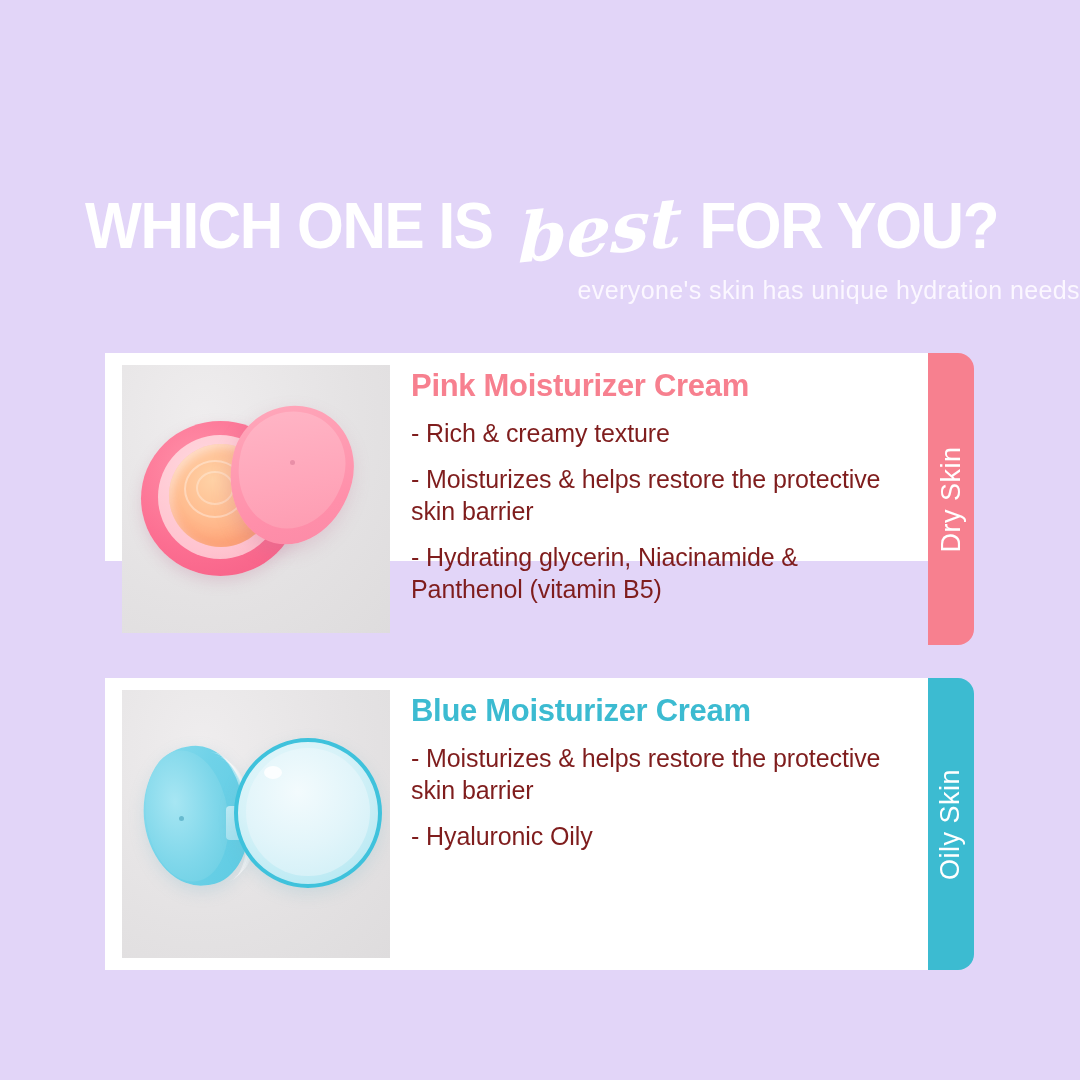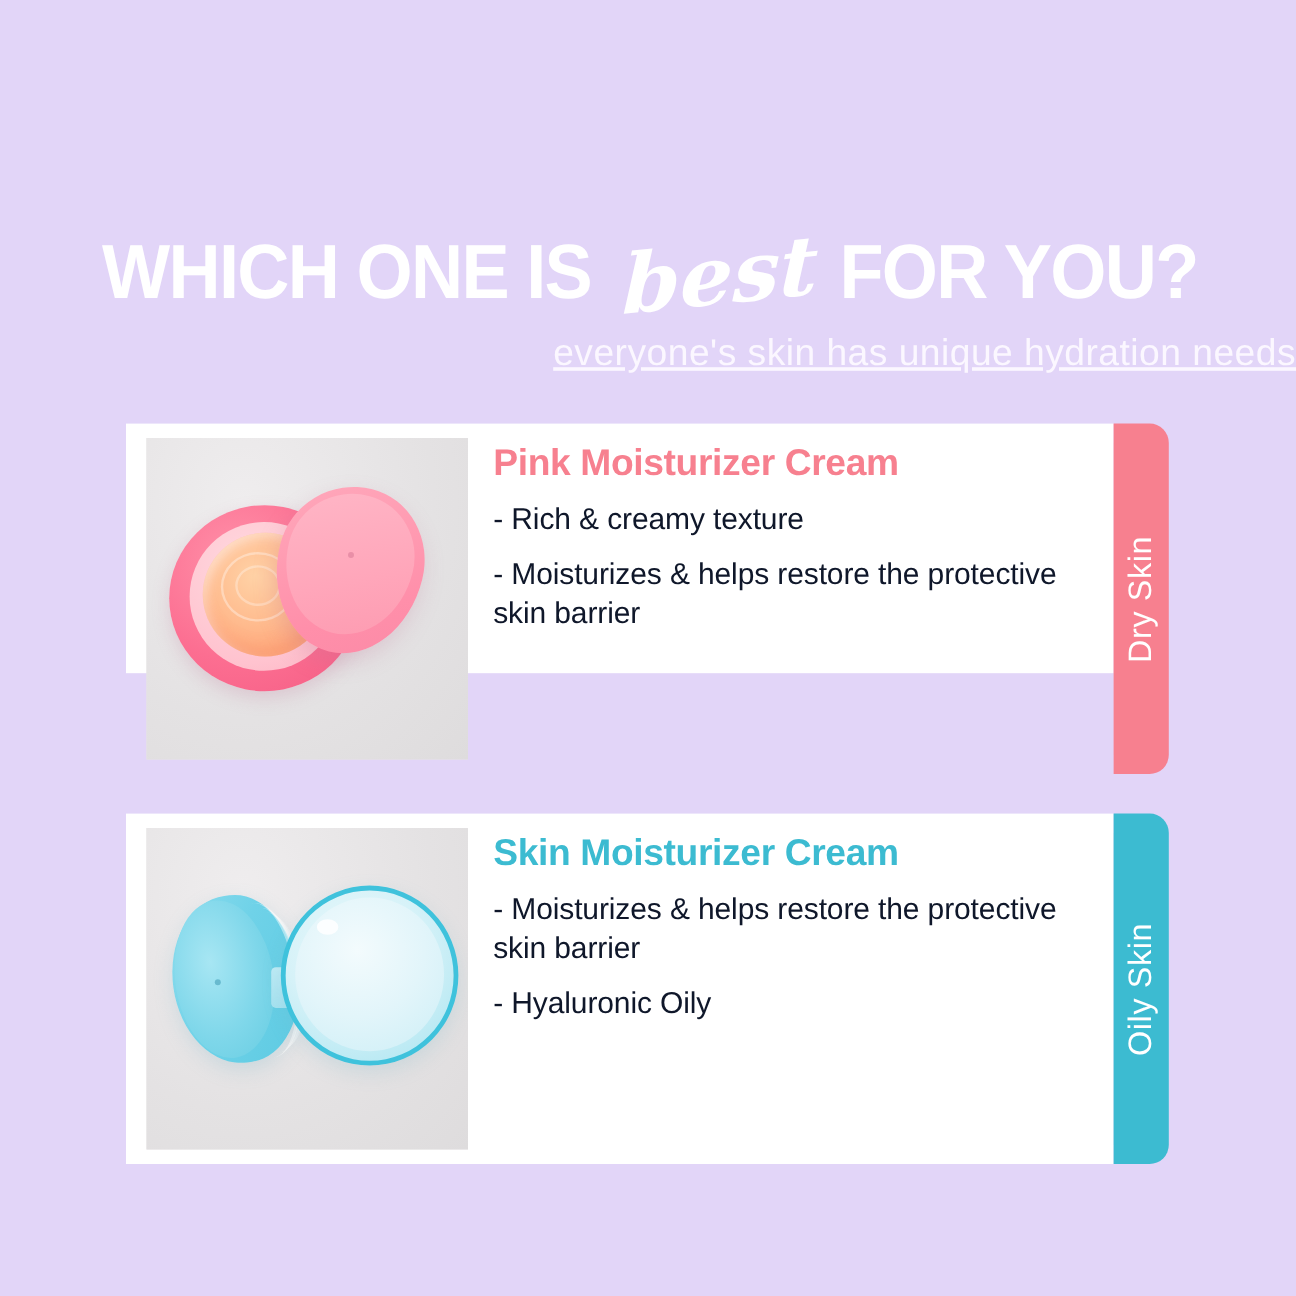--- a/index.html
+++ b/index.html
@@ -50,25 +50,24 @@
     margin:0 10px 0 14px;
     transform:rotate(-6deg) skewX(-8deg) scaleX(1.02);
     transform-origin:center;
     display:inline-block;
     position:relative;
     top:4px;
   }
   .subtitle {
     position:absolute;
     top:232px; left:0; right:0;
-    font-size:31px;
+    font-size:25px;
     color:#FBF7FF;
     letter-spacing:0.4px;
     font-weight:400;
-    text-decoration:underline;
   }
 
   
   .card {
     position:absolute;
     left:105px;
     width:823px;
     background:#FFFFFF;
     display:flex;
     align-items:flex-start;
@@ -94,21 +93,21 @@
     font-size:31px;
     letter-spacing:-0.3px;
     line-height:1.1;
     margin-bottom:14px;
   }
   #title-pink { color:#F7808F; }
   #title-blue { color:#3CBBD1; }
 
   .bullet {
     font-size:25px;
-    color:#0f172a;
+    color:#7f1d1d;
     line-height:1.28;
     margin-bottom:14px;
     letter-spacing:-0.1px;
   }
 
   
   .tab {
     position:absolute;
     width:46px;
     border-radius:0 16px 16px 0;
@@ -262,20 +261,21 @@
     <div class="pk-swirl pk-sw2"></div>
     <div class="pk-lid"></div>
     <div class="pk-lid-top"></div>
     <div class="pk-lid-dot"></div>
   </div>
 
   <div class="card-body">
     <div class="card-title" id="title-pink">Pink Moisturizer Cream</div>
     <div class="bullet">- Rich &amp; creamy texture</div>
     <div class="bullet">- Moisturizes &amp; helps restore the protective skin barrier</div>
+    <div class="bullet">- Hydrating glycerin, Niacinamide &amp; Panthenol (vitamin B5)</div>
   </div>
 </div>
 
 <div class="tab" id="tab-pink">
   <span class="tab-label">Dry Skin</span>
 </div>
 
 <div class="card" id="card-blue">
 
   <div class="card-photo">
@@ -286,21 +286,21 @@
     <div class="bl-thread bl-th2"></div>
     <div class="bl-thread bl-th3"></div>
     <div class="bl-lid-dot"></div>
     <div class="bl-neck"></div>
     <div class="bl-jar"></div>
     <div class="bl-jar-inner"></div>
     <div class="bl-highlight"></div>
   </div>
 
   <div class="card-body">
-    <div class="card-title" id="title-blue">Skin Moisturizer Cream</div>
+    <div class="card-title" id="title-blue">Blue Moisturizer Cream</div>
     <div class="bullet">- Moisturizes &amp; helps restore the protective skin barrier</div>
     <div class="bullet">- Hyaluronic Oily</div>
   </div>
 </div>
 
 <div class="tab" id="tab-blue">
   <span class="tab-label">Oily Skin</span>
 </div>
 
 </body></html>

